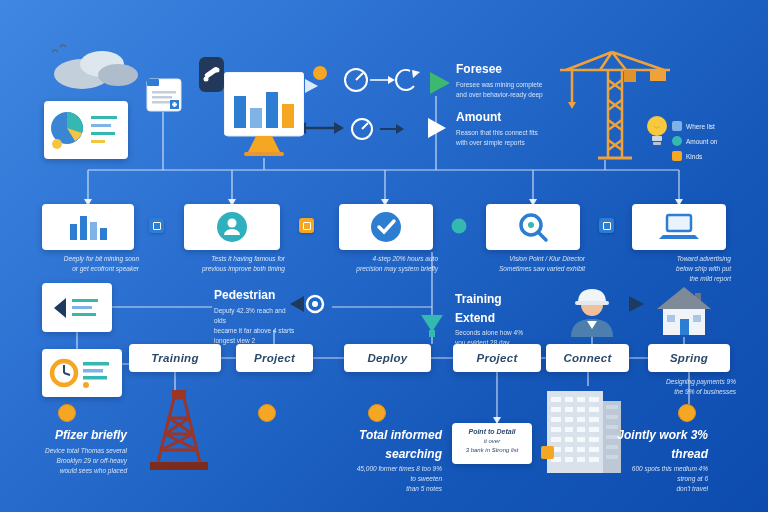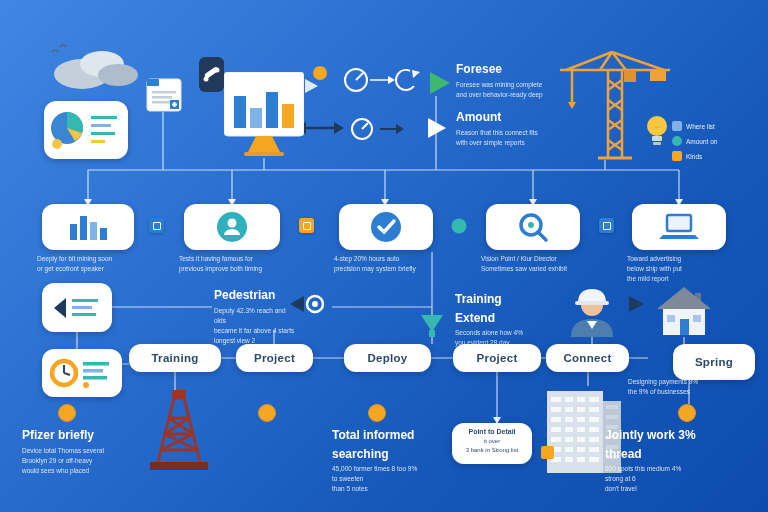--- a/index.html
+++ b/index.html
@@ -3,27 +3,27 @@
 <meta charset="utf-8">
 <style>
   html,body{margin:0;padding:0;}
   .stage{
     position:relative;width:768px;height:512px;overflow:hidden;
     background:linear-gradient(135deg,#3f87e2 0%,#2a6fd0 35%,#1558ba 70%,#0d4cae 100%);
     font-family:"Liberation Sans",sans-serif;
   }
   .wires{position:absolute;left:0;top:0;z-index:1;}
   .el{position:absolute;z-index:2;}
-  .card{background:#fff;border-radius:12px;box-shadow:0 2px 6px rgba(8,30,70,.30);}
+  .card{background:#fff;border-radius:4px;box-shadow:0 2px 6px rgba(8,30,70,.30);font-style:italic;}
   .pbox{display:flex;align-items:center;justify-content:center;}
   .stage-label{display:flex;align-items:center;justify-content:center;
     font-size:11.5px;font-weight:700;color:#2b4a6b;letter-spacing:.3px;}
   .note{font-size:6.5px;line-height:1.55;color:rgba(255,255,255,.82);}
   .note .head{font-size:12px;font-weight:700;color:#ffffff;display:block;margin-bottom:1px;}
-  .center{text-align:left;}
+  .center{text-align:right;font-style:italic;}
   .left{text-align:left;}
   .conn{border-radius:3px;box-shadow:0 1px 3px rgba(8,30,70,.3);display:flex;align-items:center;justify-content:center;}
   .conn i{display:block;width:6px;height:6px;border:1.5px solid #fff;border-radius:1px;}
   .legend-row{display:flex;align-items:center;gap:4px;font-size:6.5px;color:rgba(255,255,255,.9);margin-bottom:5px;}
   .legend-ic{width:10px;height:10px;flex:0 0 auto;}
   .detail-line{font-size:6px;color:#2c4a6e;text-align:center;line-height:1.45;}
   .detail-line.first{font-size:7px;font-weight:700;}
 </style>
 </head>
 <body>
@@ -311,21 +311,21 @@
   </div>
   <div class="el card stage-label" style="left:344px;top:344px;width:87px;height:28px">
     <span>Deploy</span>
   </div>
   <div class="el card stage-label" style="left:453px;top:344px;width:88px;height:28px">
     <span>Project</span>
   </div>
   <div class="el card stage-label" style="left:546px;top:344px;width:83px;height:28px">
     <span>Connect</span>
   </div>
-  <div class="el card stage-label" style="left:673px;top:344px;width:82px;height:36px">
+  <div class="el card stage-label" style="left:648px;top:344px;width:82px;height:28px">
     <span>Spring</span>
   </div>
 
   <div class="el card pbox" style="left:42px;top:349px;width:80px;height:48px">
     <svg width="66" height="34">
       <circle cx="15" cy="17" r="12" fill="#ffffff" stroke="#f5a623" stroke-width="4.5"></circle>
       <path d="M15 17 V9 M15 17 L21 19" stroke="#27486e" stroke-width="2"></path>
       <rect x="34" y="6" width="26" height="3.5" fill="#35b8b0"></rect>
       <rect x="34" y="13" width="20" height="3.5" fill="#7fb3e8"></rect>
       <rect x="34" y="20" width="24" height="3.5" fill="#35b8b0"></rect>

